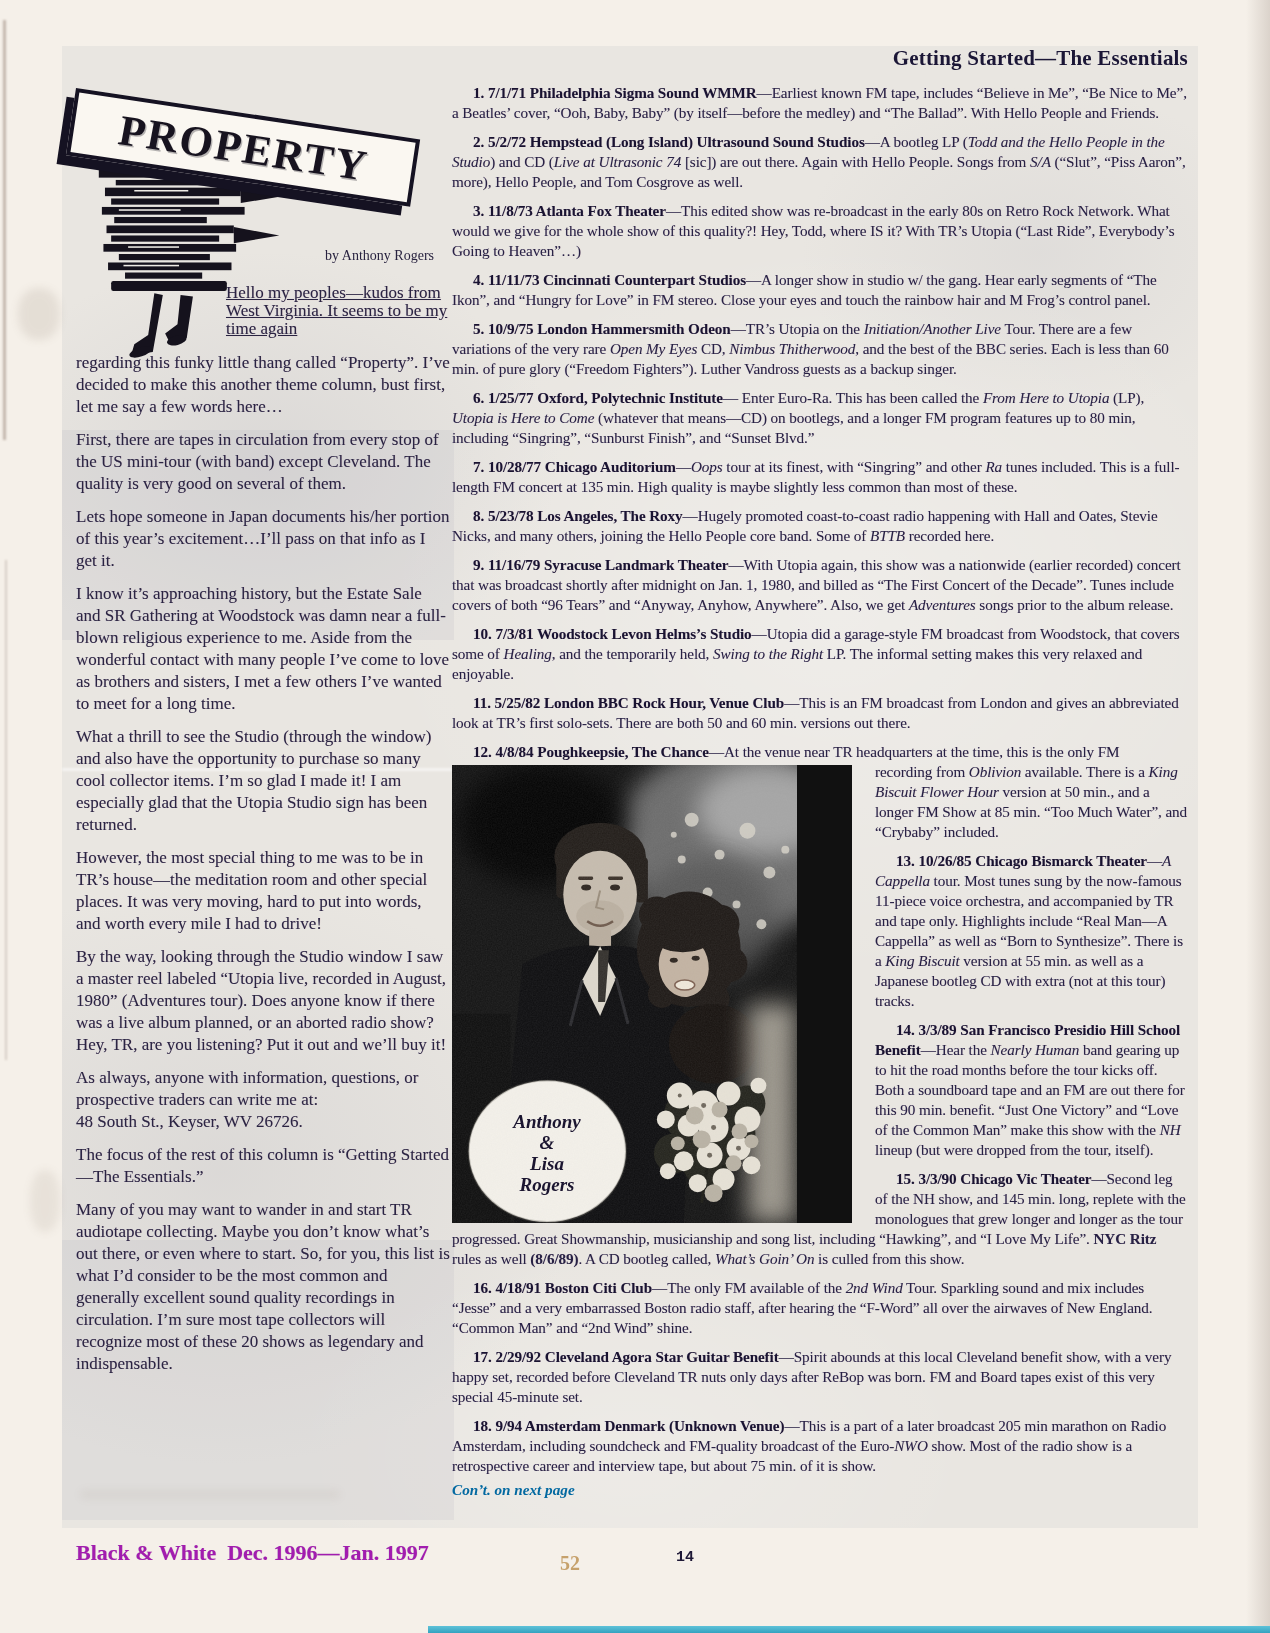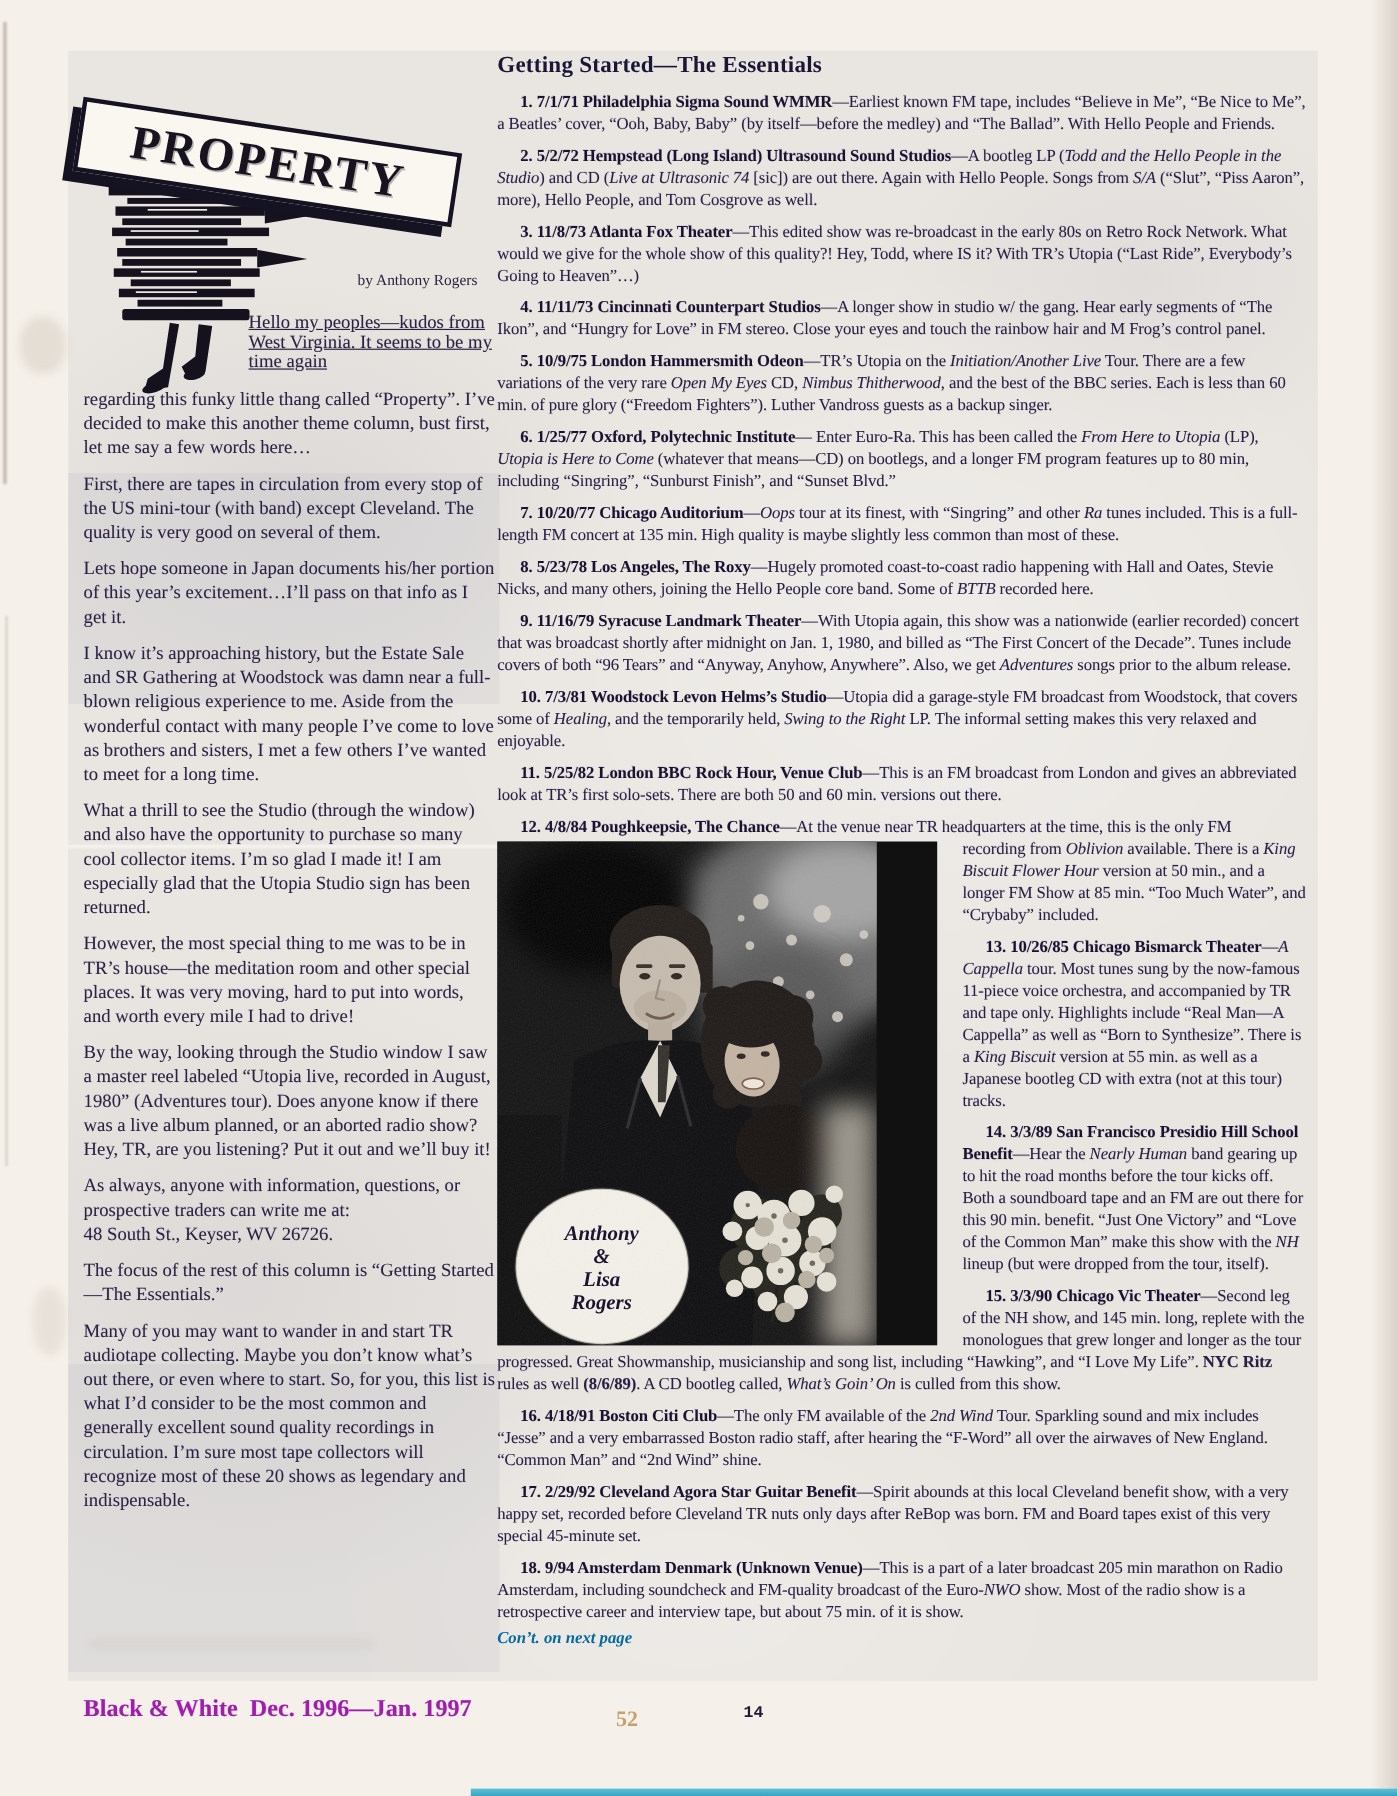--- a/index.html
+++ b/index.html
@@ -36,21 +36,21 @@
     box-shadow:-8px 10px 0 #151222;display:flex;align-items:center;justify-content:center;}
   .banner span{font-weight:bold;font-size:43px;letter-spacing:2px;color:#17131f;transform:skewX(-2deg);
     text-shadow:1.5px 1.5px 0 rgba(23,19,31,.30);}
   .stack-svg{position:absolute;left:12px;top:84px;z-index:2;}
   .byline{position:absolute;right:16px;top:190px;font-size:14px;color:#28223f;}
   .intro-indent{position:absolute;left:150px;top:226px;width:228px;font-size:17px;line-height:18px;color:#2a2442;
     text-shadow:.4px .2px 0 rgba(150,40,70,.12), -.4px -.2px 0 rgba(40,40,150,.12);text-decoration:underline;}
 
   
   .right-col{position:absolute;left:452px;top:46px;width:736px;color:#272144;}
-  .heading{font-size:21px;font-weight:bold;text-align:left;margin:0 0 12px;color:#1b1636;letter-spacing:.2px;}
+  .heading{font-size:21px;font-weight:bold;text-align:right;margin:0 0 12px;color:#1b1636;letter-spacing:.2px;}
   .item{font-size:15.2px;line-height:20px;margin:0 0 9px;letter-spacing:-.1px;
     text-shadow:.4px .2px 0 rgba(150,40,70,.11), -.4px -.2px 0 rgba(40,40,150,.11);}
   .item .lead{font-weight:bold;color:#191331;margin-left:21px;}
   .item.no-gap{margin-bottom:0;}
   .item.clear{clear:left;}
   .cont-note{font-size:15.2px;font-weight:bold;font-style:italic;color:#0369a1;margin-top:-4px;}
 
   
   #photo-float{float:left;width:400px;height:458px;margin:3px 23px 6px 0;position:relative;background:#111;}
   #photo-float svg{position:absolute;left:0;top:0;}
@@ -138,21 +138,21 @@
 
   <div class="right-col">
     <h1 class="heading">Getting Started—The Essentials</h1>
     <div id="items">
         <p class="item"><b class="lead">1.  7/1/71 Philadelphia Sigma Sound WMMR</b>—Earliest known FM tape, includes “Believe in Me”, “Be Nice to Me”, a Beatles’ cover, “Ooh, Baby, Baby” (by itself—before the medley) and “The Ballad”. With Hello People and Friends.</p>
         <p class="item"><b class="lead">2.  5/2/72 Hempstead (Long Island) Ultrasound Sound Studios</b>—A bootleg LP (<i>Todd and the Hello People in the Studio</i>) and CD (<i>Live at Ultrasonic 74</i> [sic]) are out there. Again with Hello People. Songs from <i>S/A</i> (“Slut”, “Piss Aaron”, more), Hello People, and Tom Cosgrove as well.</p>
         <p class="item"><b class="lead">3.  11/8/73 Atlanta Fox Theater</b>—This edited show was re-broadcast in the early 80s on Retro Rock Network. What would we give for the whole show of this quality?! Hey, Todd, where IS it? With TR’s Utopia (“Last Ride”, Everybody’s Going to Heaven”…)</p>
         <p class="item"><b class="lead">4.  11/11/73 Cincinnati Counterpart Studios</b>—A longer show in studio w/ the gang. Hear early segments of “The Ikon”, and “Hungry for Love” in FM stereo. Close your eyes and touch the rainbow hair and M Frog’s control panel.</p>
         <p class="item"><b class="lead">5.  10/9/75 London Hammersmith Odeon</b>—TR’s Utopia on the <i>Initiation/Another Live</i> Tour. There are a few variations of the very rare <i>Open My Eyes</i> CD, <i>Nimbus Thitherwood</i>, and the best of the BBC series. Each is less than 60 min. of pure glory (“Freedom Fighters”). Luther Vandross guests as a backup singer.</p>
         <p class="item"><b class="lead">6.  1/25/77 Oxford, Polytechnic Institute</b>— Enter Euro-Ra. This has been called the <i>From Here to Utopia</i> (LP), <i>Utopia is Here to Come</i> (whatever that means—CD) on bootlegs, and a longer FM program features up to 80 min, including “Singring”, “Sunburst Finish”, and “Sunset Blvd.”</p>
-        <p class="item"><b class="lead">7.  10/20/77 Chicago Auditorium</b>—<i>Oops</i> tour at its finest, with “Singring” and other <i>Ra</i> tunes included. This is a full-length FM concert at 135 min. High quality is maybe slightly less common than most of these.</p>
+        <p class="item"><b class="lead">7.  10/28/77 Chicago Auditorium</b>—<i>Oops</i> tour at its finest, with “Singring” and other <i>Ra</i> tunes included. This is a full-length FM concert at 135 min. High quality is maybe slightly less common than most of these.</p>
         <p class="item"><b class="lead">8.  5/23/78 Los Angeles, The Roxy</b>—Hugely promoted coast-to-coast radio happening with Hall and Oates, Stevie Nicks, and many others, joining the Hello People core band. Some of <i>BTTB</i> recorded here.</p>
         <p class="item"><b class="lead">9.  11/16/79 Syracuse Landmark Theater</b>—With Utopia again, this show was a nationwide (earlier recorded) concert that was broadcast shortly after midnight on Jan. 1, 1980, and billed as “The First Concert of the Decade”. Tunes include covers of both “96 Tears” and “Anyway, Anyhow, Anywhere”. Also, we get <i>Adventures</i> songs prior to the album release.</p>
         <p class="item"><b class="lead">10.  7/3/81 Woodstock Levon Helms’s Studio</b>—Utopia did a garage-style FM broadcast from Woodstock, that covers some of <i>Healing</i>, and the temporarily held, <i>Swing to the Right</i> LP. The informal setting makes this very relaxed and enjoyable.</p>
         <p class="item"><b class="lead">11.  5/25/82 London BBC Rock Hour, Venue Club</b>—This is an FM broadcast from London and gives an abbreviated look at TR’s first solo-sets. There are both 50 and 60 min. versions out there.</p>
         <p class="item no-gap"><b class="lead">12.  4/8/84 Poughkeepsie, The Chance</b>—At the venue near TR headquarters at the time, this is the only FM</p>
         <div id="photo-float">
       <svg width="345" height="458" viewBox="0 0 345 460">
         <defs>
           <filter id="b12" x="-50%" y="-50%" width="200%" height="200%">
                 <feGaussianBlur stdDeviation="12"></feGaussianBlur>

